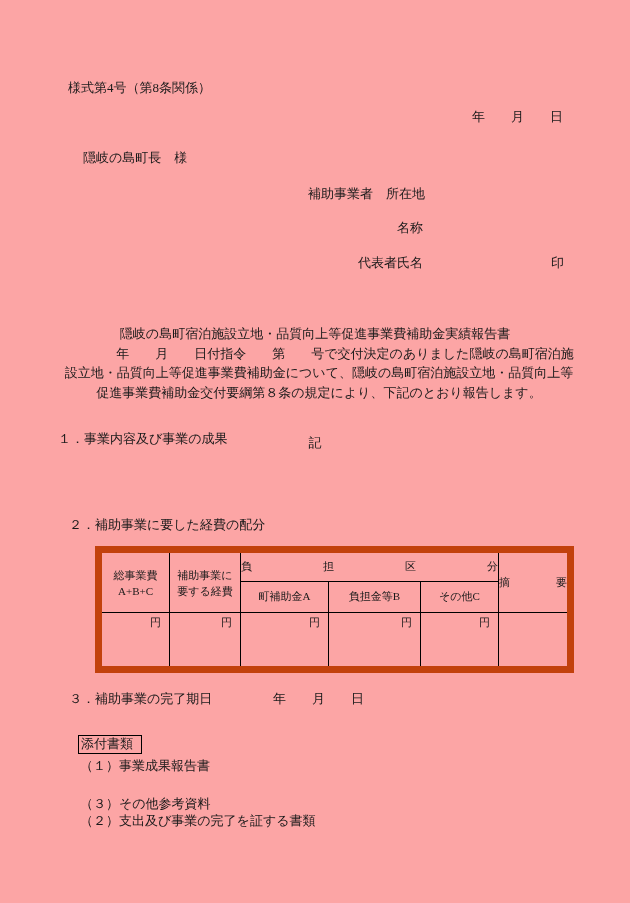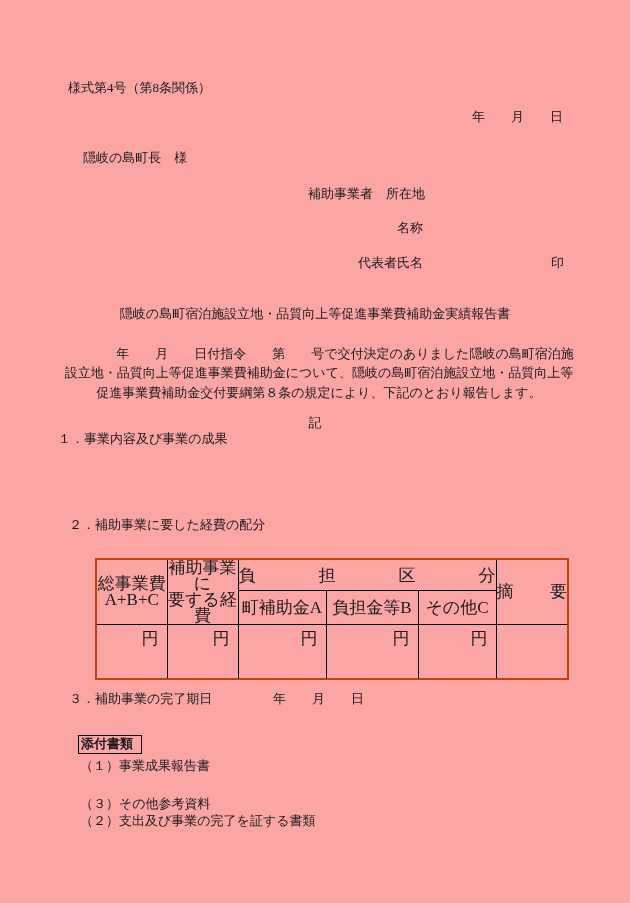--- a/index.html
+++ b/index.html
@@ -18,39 +18,40 @@
     line-height: 1.25;
     overflow: hidden;
   }
   .abs { position: absolute; white-space: nowrap; }
   .centered {
     position: absolute;
     left: 0;
     width: 630px;
     text-align: center;
     white-space: nowrap;
+    margin-top: 20px;
   }
   .body-par {
     position: absolute;
     left: 63px;
     top: 344px;
     width: 512px;
     white-space: pre-wrap;
     line-height: 19.3px;
     text-align: center;
   }
   .doc-table {
     position: absolute;
     left: 95px;
-    top: 558px;
+    top: 546px;
     border-collapse: collapse;
-    border: 2px solid #c2410c;
+    border: 7px solid #c2410c;
     table-layout: fixed;
     width: 472px;
-    font-size: 17px;
+    font-size: 11px;
     color: #1a1a1a;
   }
   .doc-table td {
     border: 1px solid #000000;
     padding: 0;
     text-align: center;
     vertical-align: middle;
     overflow: hidden;
   }
   .doc-table .h-row1 td { height: 28px; }
@@ -73,21 +74,20 @@
     text-align-last: justify;
     padding: 0 12px;
   }
   .attach-box {
     position: absolute;
     left: 78px;
     top: 735px;
     border: 1px solid #000000;
     padding: 0 8px 1px 2px;
     white-space: nowrap;
-    font-weight: bold;
   }
   .attach-item { position: absolute; left: 80px; white-space: nowrap; }
 </style>
 </head>
 <body>
 
 <div class="page">
 
   <div class="abs" style="left:68px; top:80px;">様式第4号（第8条関係）</div>
 

